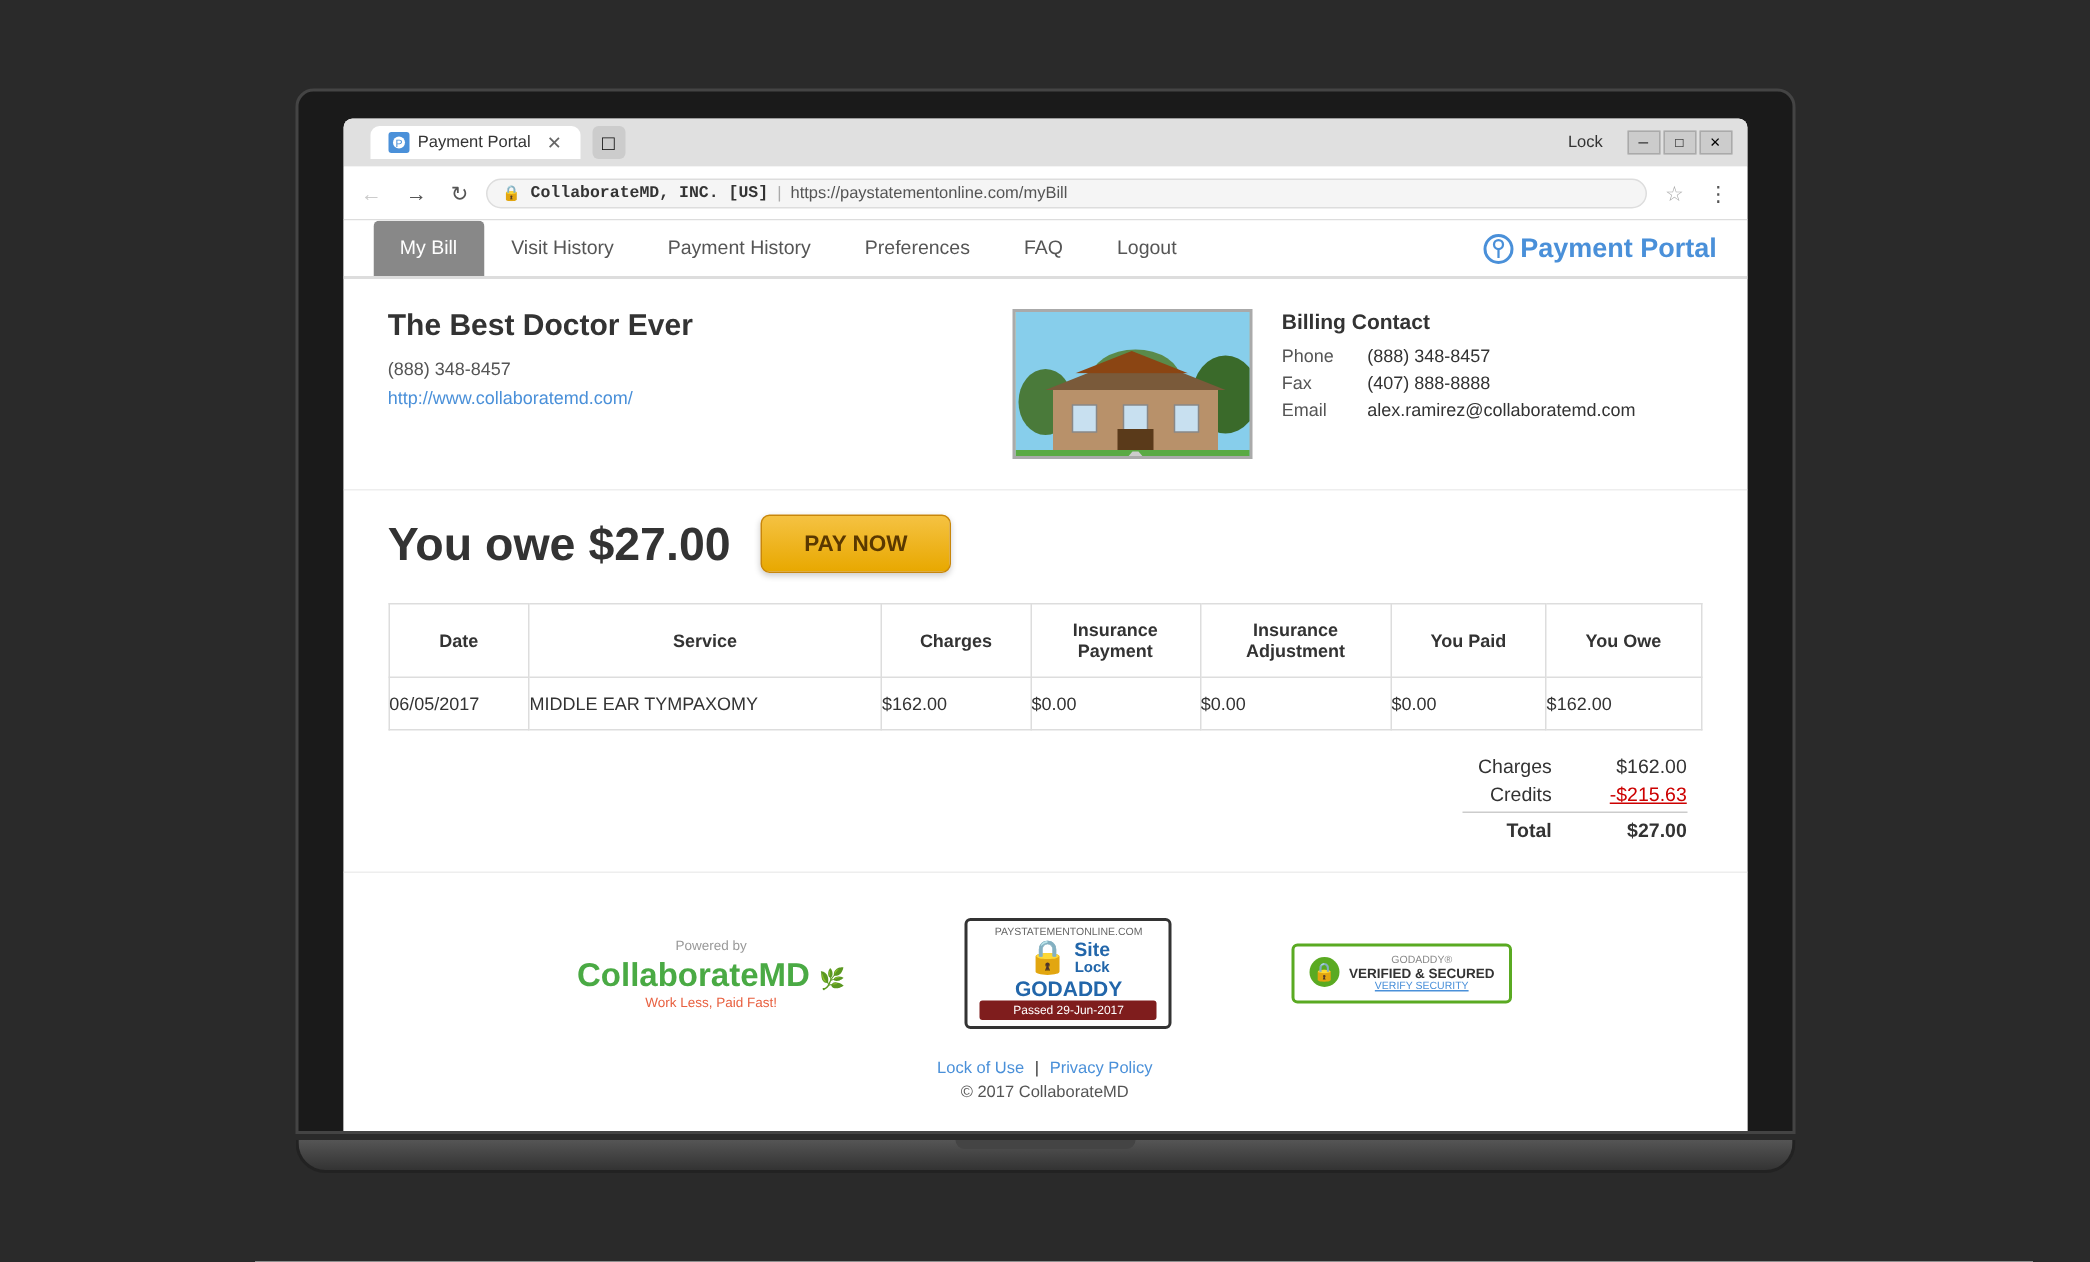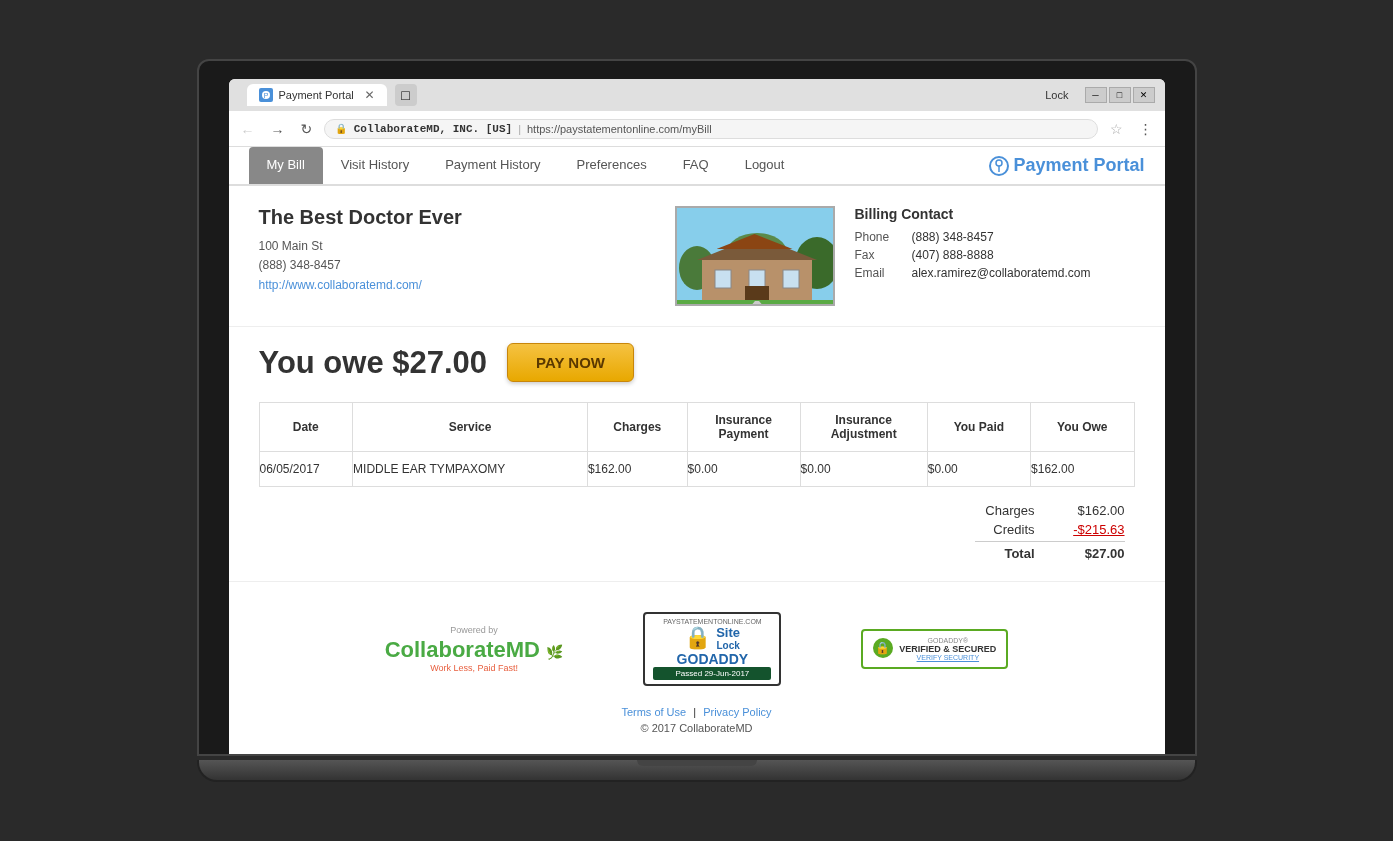--- a/index.html
+++ b/index.html
@@ -374,21 +374,21 @@
 
     .sitelock-badge {
       border: 2px solid #333;
       border-radius: 4px;
       padding: 4px 8px;
       text-align: center;
       background: white;
     }
     .sitelock-domain { font-size: 7px; color: #666; }
     .sitelock-passed {
-      background: #14532d;
+      background: #7f1d1d;
       color: white;
       font-size: 8px;
       padding: 2px 22px;
       border-radius: 2px;
       margin-top: 0;
     }
 
     .godaddy-badge {
       border: 2px solid #5aaa22;
       border-radius: 4px;
@@ -474,21 +474,20 @@
                 </svg>
             </div>
             <span>Payment Portal</span>
           </div>
         </div>
 
         <div class="practice-section">
           <div class="practice-info">
             <div class="practice-name">The Best Doctor Ever</div>
             <div class="practice-address">
-              <div>100 Main St</div>
               <div>(888) 348-8457</div>
             </div>
             <a class="practice-link" href="#">http://www.collaboratemd.com/</a>
           </div>
 
           <div class="practice-img-placeholder">
 
             <svg width="160" height="100" viewBox="0 0 160 100" style="position:absolute;top:0;left:0;">
 
               <rect width="160" height="100" fill="#87CEEB"></rect>
@@ -612,21 +611,21 @@
                   <div style="font-size:7px;color:#888;">GODADDY®</div>
                   <div style="font-size:9px;font-weight:bold;color:#333;">VERIFIED &amp; SECURED</div>
                   <div style="font-size:7px;color:#4a90d9;text-decoration:underline;">VERIFY SECURITY</div>
                 </div>
               </div>
             </div>
 
           </div>
 
           <div class="footer-links">
-            <a href="#">Terms of Use</a>
+            <a href="#">Lock of Use</a>
             <span class="sep">|</span>
             <a href="#">Privacy Policy</a>
           </div>
           <div class="footer-copy">© 2017 CollaborateMD</div>
         </div>
 
       </div>
     </div>
   </div>
   <div class="laptop-bottom"></div>

